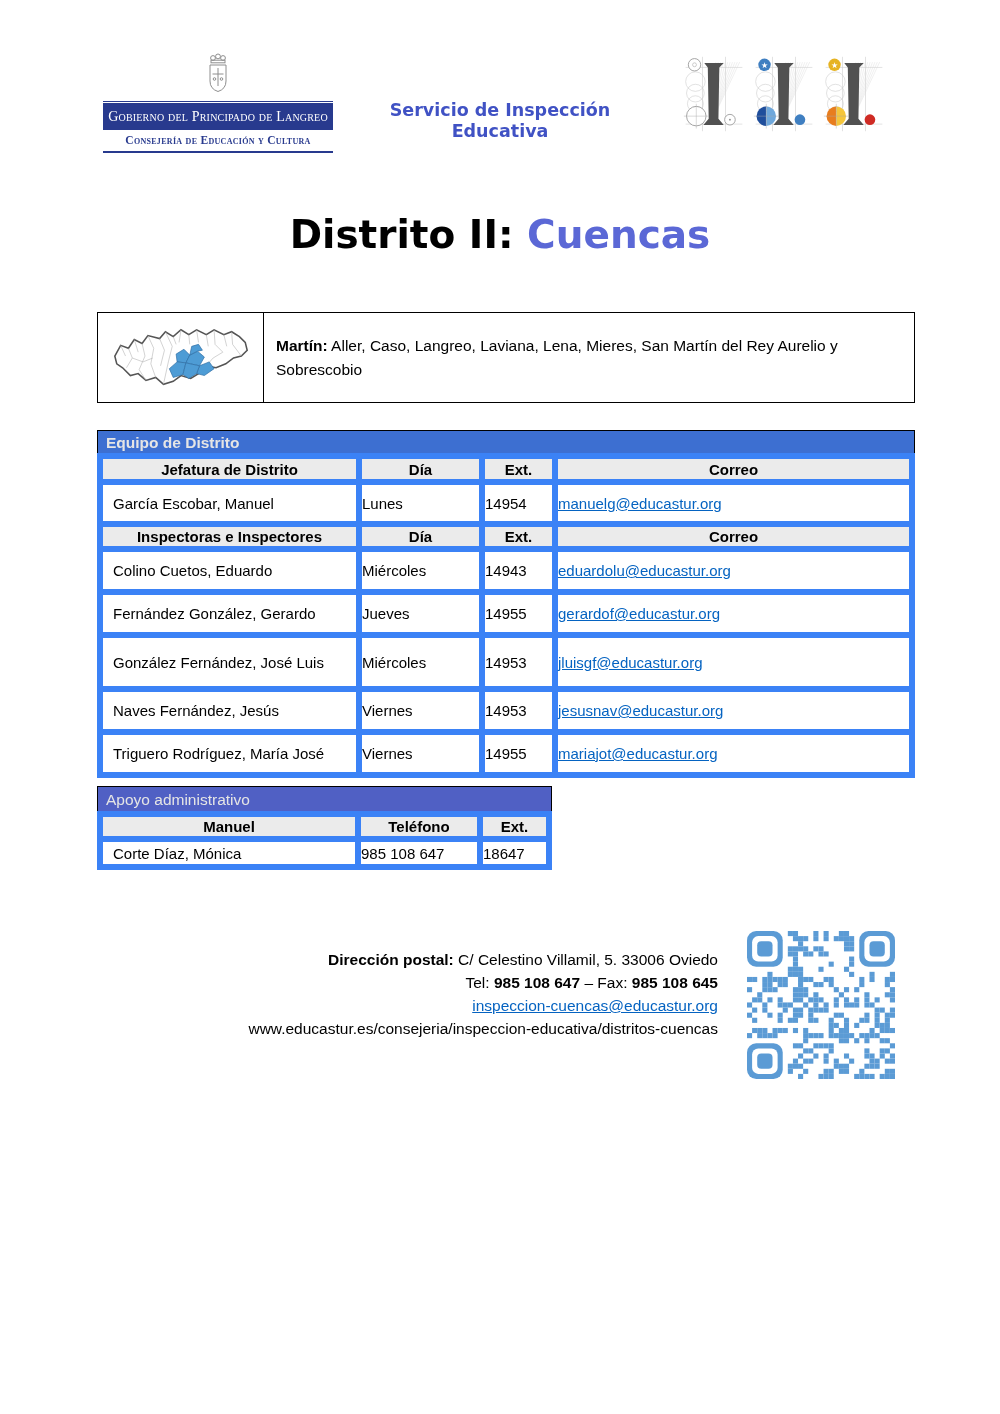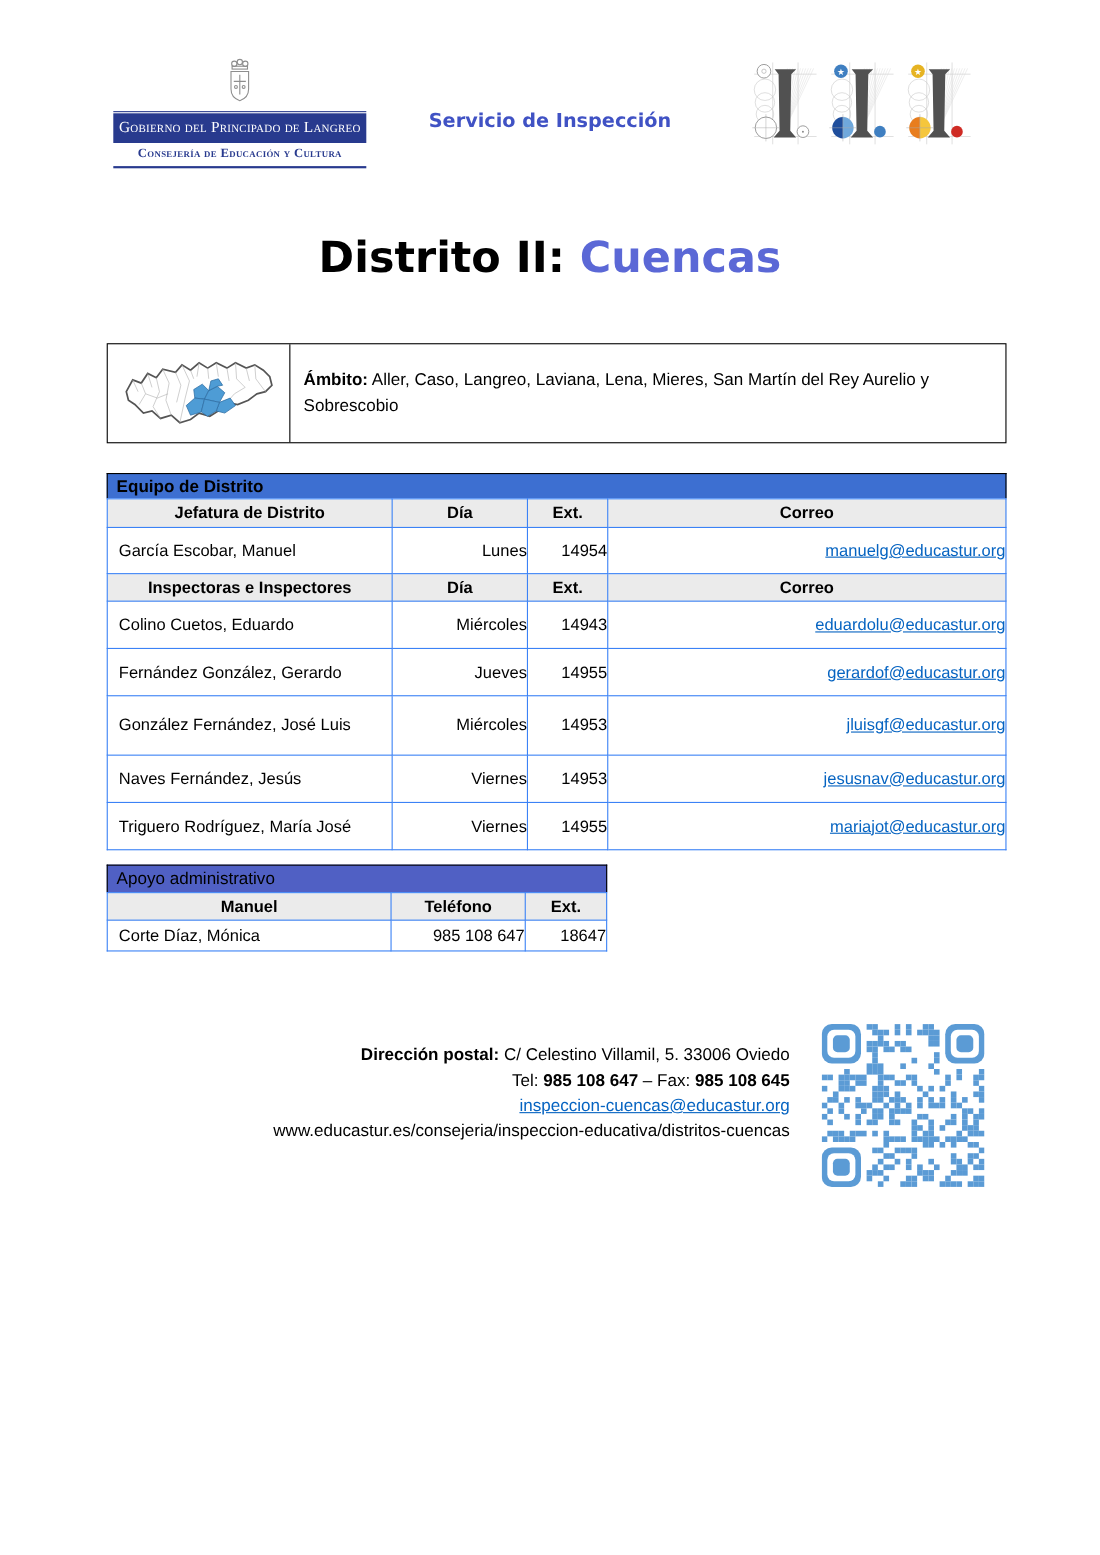--- a/index.html
+++ b/index.html
@@ -37,29 +37,29 @@
   .ambito-box{position:absolute;left:97px;top:312px;width:818px;height:91px;border:1px solid #000;
     display:flex;align-items:stretch;}
   .map-cell{width:166px;border-right:1px solid #000;display:flex;align-items:center;justify-content:center;}
   .ambito-text{flex:1;display:flex;align-items:center;padding:8px 40px 8px 12px;
     font-size:15.5px;line-height:24px;}
 
   
   .tbl-wrap{position:absolute;}
   .equipo-wrap{left:97px;top:430px;width:818px;}
   .apoyo-wrap{left:97px;top:786px;width:455px;}
-  .tbl-title{border:1px solid #000;border-bottom:none;color:#000000;font-size:15.5px;
+  .tbl-title{border:1px solid #000;border-bottom:none;color:#e5e5e5;font-size:15.5px;
     padding:2px 8px;height:23px;line-height:19px;}
   .equipo-wrap .tbl-title{background:var(--equipo-bar);font-weight:bold;}
   .apoyo-wrap .tbl-title{background:var(--apoyo-bar);height:25px;line-height:21px;}
   table{border-collapse:collapse;width:100%;font-size:15px;}
-  td{border:1px solid #3b82f6;vertical-align:middle;}
+  td{border:6px solid #3b82f6;vertical-align:middle;}
   tr.hrow td{background:var(--header-gray);font-weight:bold;text-align:center;}
   td.name{padding-left:10px;text-align:left;}
-  td.ctr{text-align:right;}
+  td.ctr{text-align:left;}
   a.email{color:var(--link-blue);text-decoration:underline;cursor:pointer;}
 
   
   .contact{position:absolute;left:158px;top:948px;width:560px;text-align:right;
     font-size:15.5px;line-height:23px;}
   .contact a{color:var(--link-blue);text-decoration:underline;cursor:pointer;}
   .qr-box{position:absolute;left:747px;top:931px;width:148px;height:148px;}
 </style>
 </head>
 <body>
@@ -81,20 +81,21 @@
       </g>
     </svg>
     <div class="gov-rule-top"></div>
     <div class="gov-bar">Gobierno del Principado de Langreo</div>
     <div class="gov-sub">Consejería de Educación y Cultura</div>
     <div class="gov-rule-bot"></div>
   </div>
 
   <div class="service-title">
     <div>Servicio de Inspección</div>
+    <div>Educativa</div>
   </div>
 
   <div class="logos" id="logos">
       <svg viewBox="0 0 70 90" width="62" height="84">
         <g stroke="#c8c8c8" stroke-width="0.6" fill="none">
           <line x1="22" y1="3" x2="22" y2="87"></line>
           <line x1="48" y1="3" x2="48" y2="87"></line>
           <line x1="3" y1="15" x2="67" y2="15"></line>
           <line x1="3" y1="79" x2="67" y2="79"></line>
           <circle cx="14" cy="31" r="11"></circle>
@@ -227,21 +228,21 @@
           <polygon points="70,36 78,31 84,37 80,45 71,44"></polygon>
           <polygon points="84,37 92,33 99,39 94,48 80,45"></polygon>
           <polygon points="94,48 104,44 109,51 99,58 91,56"></polygon>
           <polygon points="71,44 80,45 77,57 67,60 63,51"></polygon>
           <polygon points="80,45 94,48 91,56 83,61 77,57"></polygon>
           <polygon points="86,28 93,26 97,32 92,33 84,37"></polygon>
         </g>
       </svg>
     </div>
     <div class="ambito-text">
-      <p><b>Ámbito:</b><span> Aller, Caso, Langreo, Laviana, Lena, Mieres, San Martín del Rey Aurelio y Sobrescobio</span></p>
+      <p><b>Martín:</b><span> Aller, Caso, Langreo, Laviana, Lena, Mieres, San Martín del Rey Aurelio y Sobrescobio</span></p>
     </div>
   </div>
 
   <div class="tbl-wrap equipo-wrap">
     <div class="tbl-title">Equipo de Distrito</div>
     <table>
       <colgroup>
           <col style="width:259px">
           <col style="width:123px">
           <col style="width:73px">

